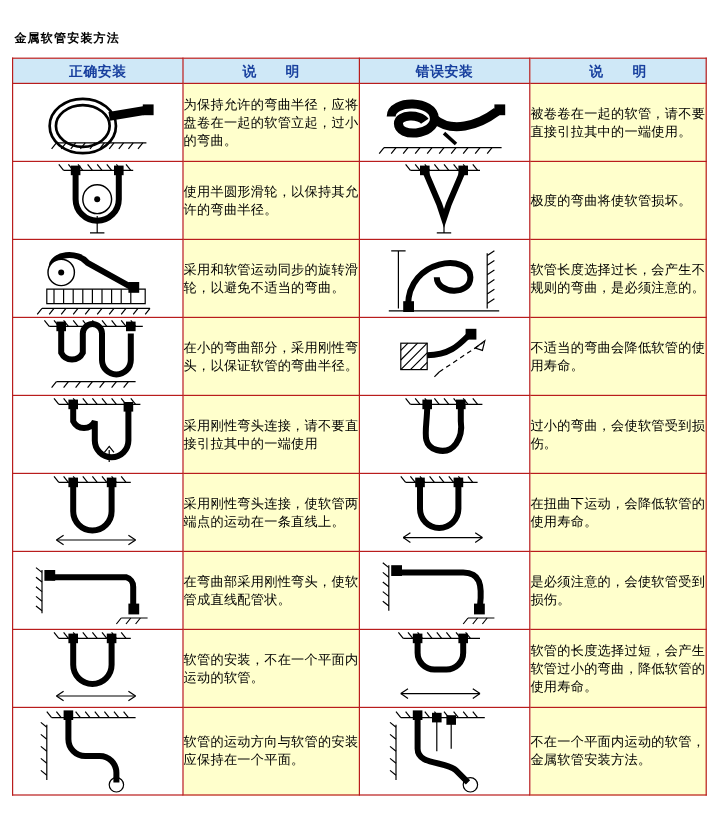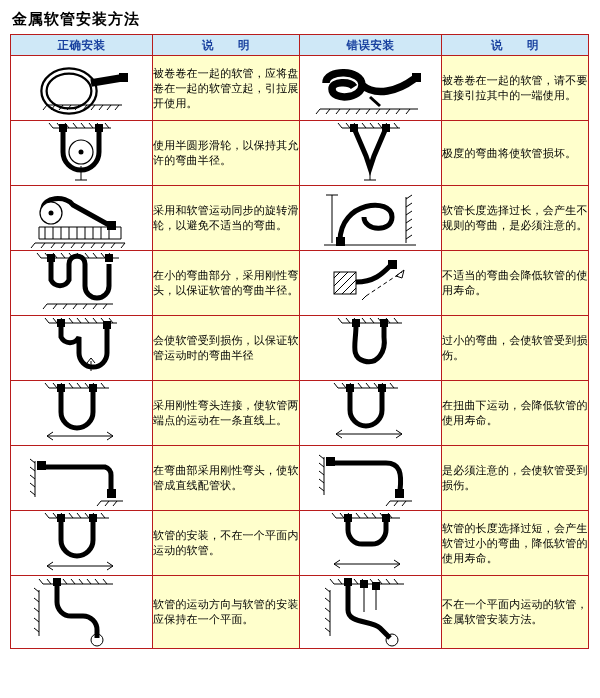--- a/index.html
+++ b/index.html
@@ -15,24 +15,24 @@
     overflow: hidden;
   }
   .page {
     width: 600px;
     height: 698px;
     position: relative;
     box-sizing: border-box;
     padding: 6px 10px 4px 10px;
   }
   .doc-title {
-    font-size: 15px;
+    font-size: 10px;
     font-weight: bold;
     letter-spacing: 1px;
-    margin: 4px 0 6px 2px;
+    margin: 18px 0 6px 2px;
     line-height: 18px;
   }
   table.grid {
     border-collapse: collapse;
     width: 578px;
     table-layout: fixed;
     border: 1px solid #2b2bb5;
   }
   table.grid td, table.grid th {
     border: 1px solid #b91c1c;
@@ -108,21 +108,21 @@
             <svg width="130" height="62" viewBox="0 0 130 62">
               <ellipse cx="52" cy="34" rx="25" ry="20" class="s8"></ellipse>
               <ellipse cx="52" cy="34" rx="25" ry="20" fill="none" stroke="#fff" stroke-width="3"></ellipse>
               <path class="s8" d="M74 26 L104 21"></path>
               <rect x="102" y="16" width="9" height="9" class="blk"></rect>
               <path class="s1" d="M30 48 L105 48"></path>
               <path class="hatch" d="M30 48 l-4 5 M38 48 l-4 5 M46 48 l-4 5 M54 48 l-4 5 M62 48 l-4 5 M70 48 l-4 5 M78 48 l-4 5 M86 48 l-4 5 M94 48 l-4 5 M102 48 l-4 5"></path>
             </svg>
           </span>
         </td>
-        <td class="txt-cell">被卷卷在一起的软管，应将盘卷在一起的软管立起，引拉展开使用。</td>
+        <td class="txt-cell">为保持允许的弯曲半径，应将盘卷在一起的软管立起，过小的弯曲。</td>
         <td class="img-cell">
           <span class="fig">
             <svg width="130" height="62" viewBox="0 0 130 62">
               <path class="s8" d="M20 26 C20 12, 56 12, 56 28 C56 42, 26 44, 26 32 C26 24, 44 24, 48 30"></path>
               <path class="s8" d="M56 28 C70 40, 92 34, 108 22"></path>
               <rect x="106" y="16" width="9" height="9" class="blk"></rect>
               <path class="s3" d="M64 40 l10 9"></path>
               <path class="s1" d="M14 52 L112 52"></path>
               <path class="hatch" d="M14 52 l-4 5 M24 52 l-4 5 M34 52 l-4 5 M44 52 l-4 5 M54 52 l-4 5 M64 52 l-4 5 M74 52 l-4 5 M84 52 l-4 5 M94 52 l-4 5 M104 52 l-4 5"></path>
             </svg>
@@ -231,21 +231,21 @@
             <svg width="130" height="62" viewBox="0 0 130 62">
               <path class="s5" d="M44 6 L44 20 A10 10 0 0 0 62 20 L62 36 A14 14 0 0 0 90 36 L90 10"></path>
               <rect x="40" y="2" width="8" height="8" class="blk"></rect>
               <rect x="86" y="4" width="8" height="8" class="blk"></rect>
               <path class="s1" d="M32 6 L100 6"></path>
               <path class="hatch" d="M32 6 l-4 -5 M40 6 l-4 -5 M48 6 l-4 -5 M56 6 l-4 -5 M64 6 l-4 -5 M72 6 l-4 -5 M80 6 l-4 -5 M88 6 l-4 -5 M96 6 l-4 -5"></path>
               <path class="s1" d="M74 54 L74 44 M70 46 l4 -5 l4 5"></path>
             </svg>
           </span>
         </td>
-        <td class="txt-cell">会使软管受到损伤，以保证软管运动时的弯曲半径</td>
+        <td class="txt-cell">采用刚性弯头连接，请不要直接引拉其中的一端使用</td>
         <td class="img-cell">
           <span class="fig">
             <svg width="130" height="62" viewBox="0 0 130 62">
               <path class="s5" d="M50 8 C50 26, 44 40, 58 44 C72 48, 80 34, 78 20 L78 8"></path>
               <rect x="46" y="2" width="8" height="8" class="blk"></rect>
               <rect x="74" y="2" width="8" height="8" class="blk"></rect>
               <path class="s1" d="M36 6 L96 6"></path>
               <path class="hatch" d="M36 6 l-4 -5 M44 6 l-4 -5 M52 6 l-4 -5 M60 6 l-4 -5 M68 6 l-4 -5 M76 6 l-4 -5 M84 6 l-4 -5 M92 6 l-4 -5"></path>
             </svg>
           </span>

